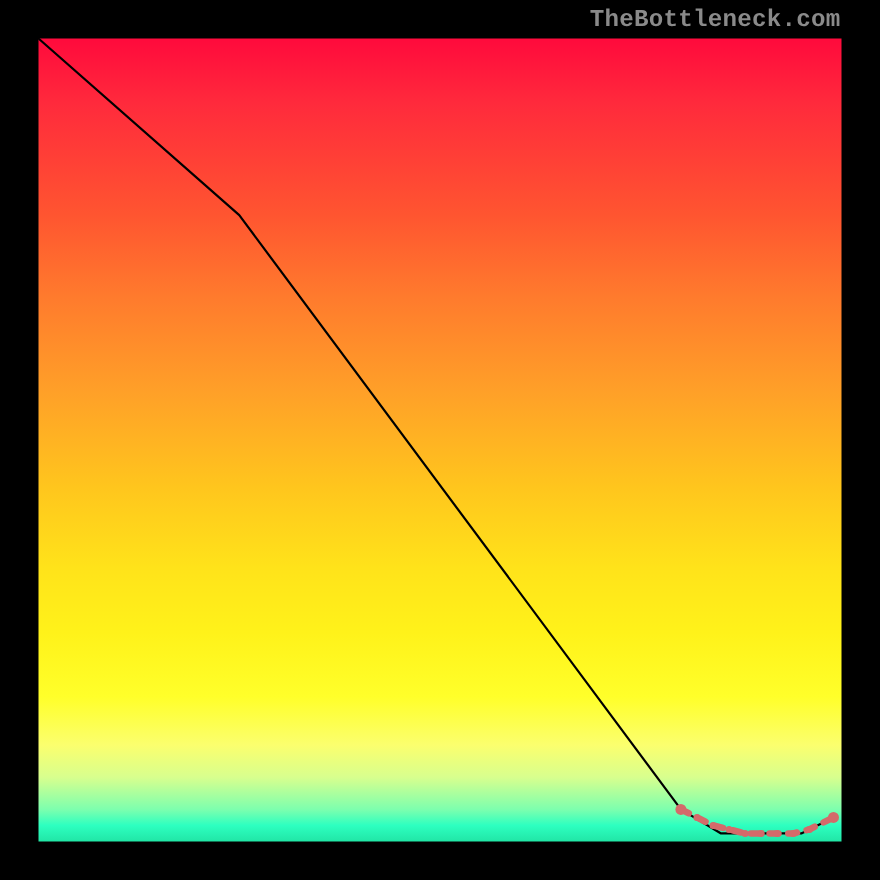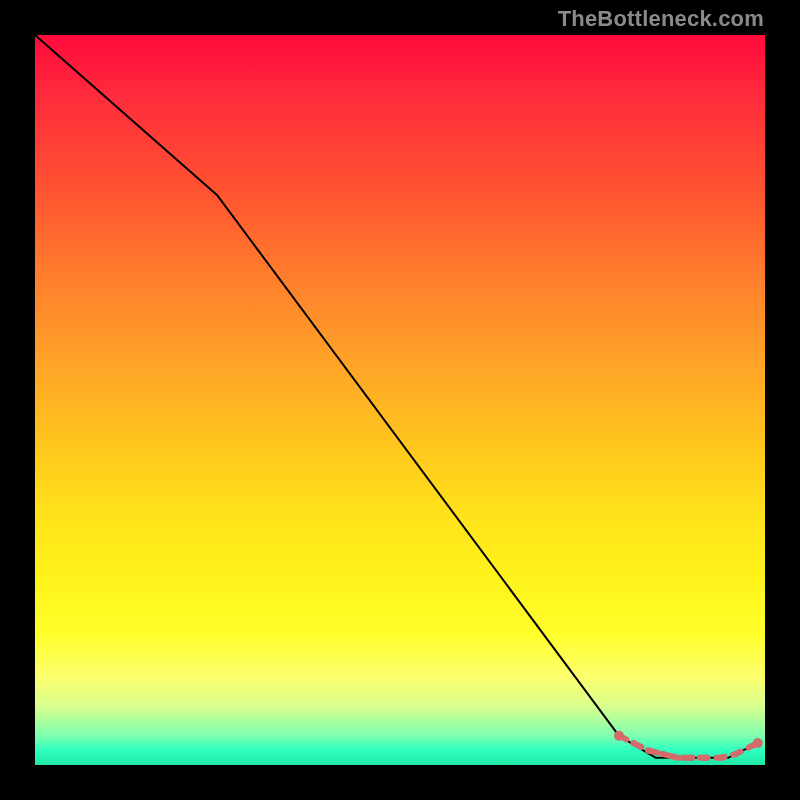--- a/index.html
+++ b/index.html
@@ -9,20 +9,21 @@
     height: 800px;
     background: #000000;
     overflow: hidden;
     font-family: Arial, Helvetica, sans-serif;
   }
   .stage {
     position: relative;
     width: 800px;
     height: 800px;
     background: #000000;
+    font-family: Liberation Mono, monospace;
   }
   .plot-area {
     position: absolute;
     left: 35px;
     top: 35px;
     width: 730px;
     height: 730px;
     background: linear-gradient(to bottom,
       #ff0a3c 0%,
       #ff2a3c 8%,

